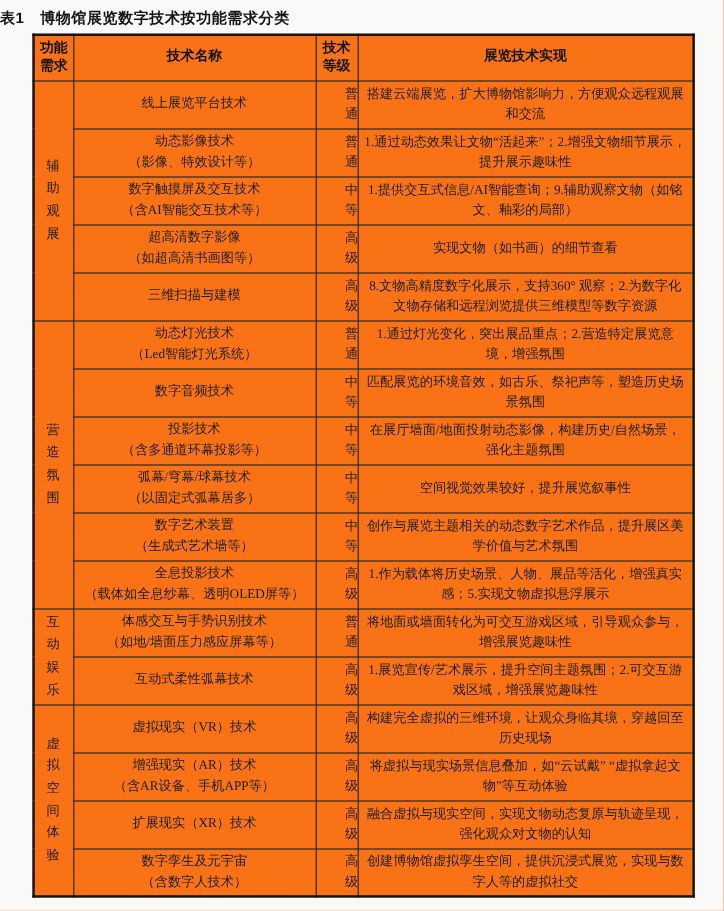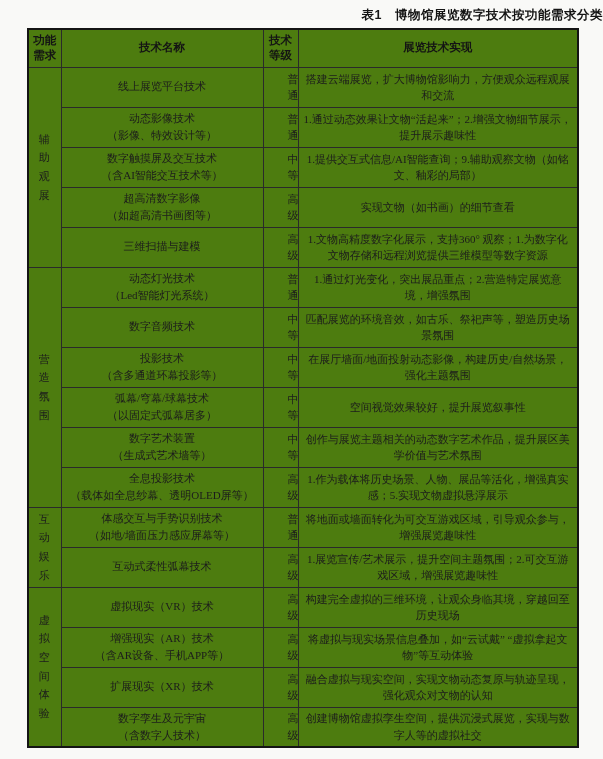--- a/index.html
+++ b/index.html
@@ -5,32 +5,32 @@
   html,body{margin:0;padding:0;}
   body{
     width:603px;height:759px;position:relative;
     background:#f9f9f7;
     font-family:"Liberation Serif","DejaVu Serif",serif;
     color:#1c1c1c;
     -webkit-font-smoothing:antialiased;
   }
   .caption{
     position:absolute;top:7px;left:0;width:603px;
-    text-align:right;
+    text-align:left;
     font-family:"Liberation Sans","DejaVu Sans",sans-serif;
     font-weight:bold;font-size:12.5px;color:#141414;
     letter-spacing:0.5px;
   }
   table.cls{
     position:absolute;left:27px;top:28px;
     width:550px;
     border-collapse:collapse;
     table-layout:fixed;
     border:2px solid #141414;
-    background:#4d7c0f;
+    background:#f97316;
   }
   .cls th,.cls td{
     border:1px solid #2a2a2a;
     text-align:center;
     vertical-align:middle;
     padding:2px 4px;
     font-size:11px;
     line-height:1.5;
     overflow:hidden;
   }
@@ -97,21 +97,21 @@
           <div>（如超高清书画图等）</div>
         </td>
         <td class="level-cell">高级</td>
         <td class="impl-cell">实现文物（如书画）的细节查看</td>
       </tr>
       <tr>
         <td class="name-cell">
           <div>三维扫描与建模</div>
         </td>
         <td class="level-cell">高级</td>
-        <td class="impl-cell">1.文物高精度数字化展示，支持360° 观察；1.为数字化文物存储和远程浏览提供三维模型等数字资源</td>
+        <td class="impl-cell">8.文物高精度数字化展示，支持360° 观察；2.为数字化文物存储和远程浏览提供三维模型等数字资源</td>
       </tr>
       <tr>
         <td class="group-cell" rowspan="6">营造氛围</td>
         <td class="name-cell">
           <div>动态灯光技术</div>
           <div>（Led智能灯光系统）</div>
         </td>
         <td class="level-cell">普通</td>
         <td class="impl-cell">1.通过灯光变化，突出展品重点；2.营造特定展览意境，增强氛围</td>
       </tr>

